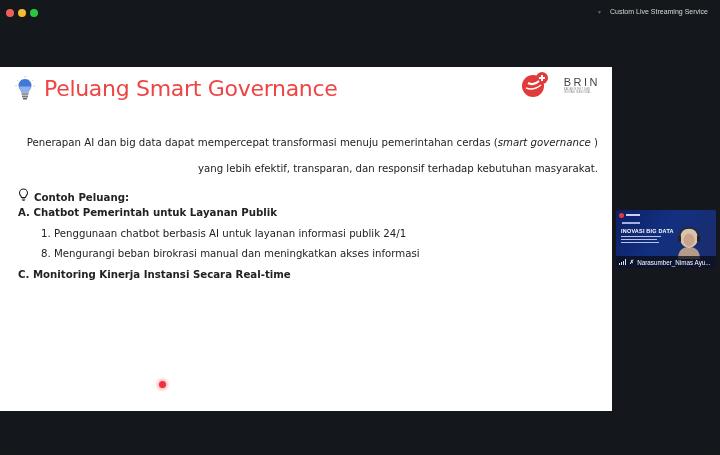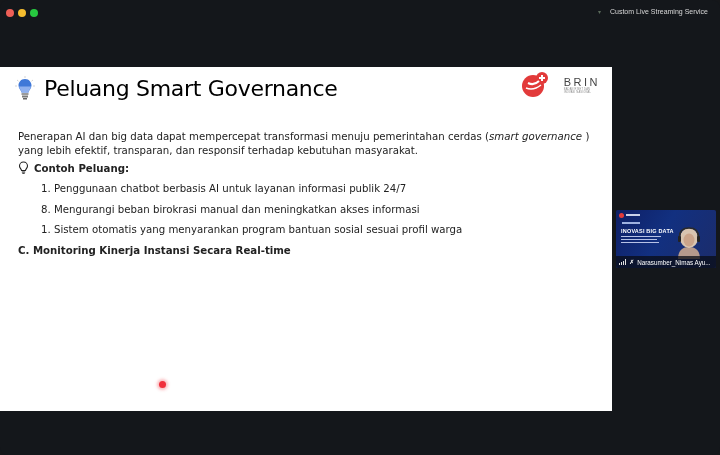--- a/index.html
+++ b/index.html
@@ -13,32 +13,32 @@
   .t-red { left: 6px; background: #ee5f57; }
   .t-yel { left: 18px; background: #f5bd2f; }
   .t-grn { left: 30px; background: #27c840; }
   .stream-label { position: absolute; right: 12px; top: 8px; font-size: 7px; color: #d8d8d8; display: flex; align-items: center; gap: 6px; }
   .stream-icon { width: 6px; height: 6px; color: #5a6a5a; font-size: 6px; line-height: 6px; }
 
   .slide { position: absolute; left: 0; top: 67px; width: 612px; height: 344px; background: #ffffff; }
 
   .slide-title { position: absolute; left: 14px; top: 8px; display: flex; align-items: center; gap: 8px; }
   .bulb { width: 22px; height: 26px; position: relative; }
-  .slide-title h1 { font-family: "DejaVu Sans", sans-serif; font-size: 22px; font-weight: normal; color: #000000; letter-spacing: -0.3px; }
+  .slide-title h1 { font-family: "DejaVu Sans", sans-serif; font-size: 22px; font-weight: normal; color: #ef4444; letter-spacing: -0.3px; }
 
   .brin { position: absolute; right: 12px; top: 4px; display: flex; align-items: center; gap: 12px; justify-content: flex-end; }
   .brin-mark { width: 32px; height: 28px; position: relative; }
   .brin-text { display: flex; flex-direction: column; }
   .brin-name { font-size: 11px; letter-spacing: 2.5px; color: #444; font-weight: normal; }
   .brin-sub { font-size: 2.6px; color: #888; line-height: 3px; letter-spacing: 0.2px; width: 34px; }
 
   .content { position: absolute; left: 18px; top: 63px; right: 14px; font-family: "DejaVu Sans", sans-serif; font-size: 10.2px; color: #222; }
-  .intro { line-height: 14px; }
+  .intro { line-height: 26px; text-align: right; }
   .intro em { font-style: italic; }
-  .contoh { display: flex; align-items: center; gap: 5px; font-weight: bold; margin-top: 0px; height: 21px; }
+  .contoh { display: flex; align-items: flex-end; gap: 5px; font-weight: bold; margin-top: 0px; height: 21px; }
   .section { font-weight: bold; height: 20.5px; line-height: 20.5px; }
   .item { padding-left: 23px; height: 20.5px; line-height: 20.5px; }
 
   .pointer { position: absolute; left: 159px; top: 314px; width: 7px; height: 7px; border-radius: 50%; background: #f0303c; box-shadow: 0 0 3px 2px rgba(240,60,70,0.35); }
 
   .video-tile { position: absolute; left: 616px; top: 210px; width: 100px; height: 58px; background: #0d1a4a; border-radius: 2px; overflow: hidden; }
   .vt-bg { position: absolute; inset: 0; background: linear-gradient(120deg, #0e1f66 0%, #123080 45%, #1c2c6a 100%); }
   .vt-logo { position: absolute; left: 3px; top: 3px; width: 5px; height: 5px; border-radius: 50%; background: #e23a3a; }
   .vt-logo2 { position: absolute; left: 10px; top: 4px; width: 14px; height: 2px; background: #c9d1ea; }
   .vt-small { position: absolute; left: 6px; top: 12px; width: 18px; height: 1.5px; background: #9fb1e0; }
@@ -111,24 +111,24 @@
         <span>
           <svg width="11" height="13" viewBox="0 0 11 13">
             <path d="M5.5 1 C3 1 1.5 3 1.5 5 C1.5 7 3.2 7.8 3.6 9.5 L7.4 9.5 C7.8 7.8 9.5 7 9.5 5 C9.5 3 8 1 5.5 1 Z" fill="none" stroke="#222" stroke-width="1.1"></path>
             <line x1="3.8" y1="11" x2="7.2" y2="11" stroke="#222" stroke-width="1"></line>
             <line x1="4.3" y1="12.3" x2="6.7" y2="12.3" stroke="#222" stroke-width="1"></line>
           </svg>
         </span>
         <span>Contoh Peluang:</span>
       </div>
 
-      <div class="item">1. Penggunaan chatbot berbasis AI untuk layanan informasi publik 24/7</div>
+      <div class="section">A. Chatbot Pemerintah untuk Layanan Publik</div>
+      <div class="item">1. Penggunaan chatbot berbasis AI untuk layanan informasi publik 24/1</div>
       <div class="item">8. Mengurangi beban birokrasi manual dan meningkatkan akses informasi</div>
 
-      <div class="item">1. Sistem otomatis yang menyarankan program bantuan sosial sesuai profil warga</div>
 
       <div class="section">C. Monitoring Kinerja Instansi Secara Real-time</div>
     </div>
 
     <div class="pointer" style="top:314px;"></div>
   </div>
 
   <div class="video-tile">
     <div class="vt-bg"></div>
     <div class="vt-logo"></div>

